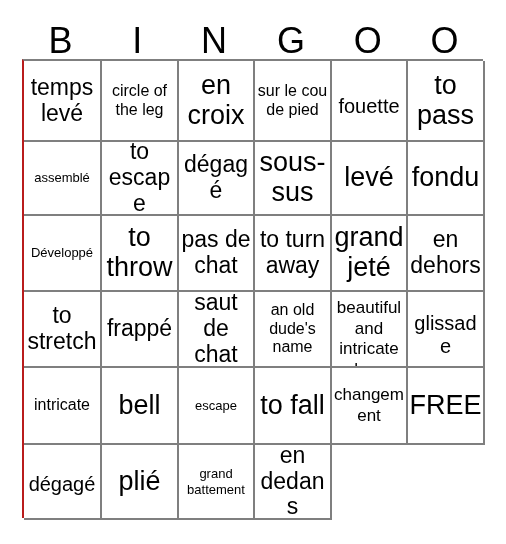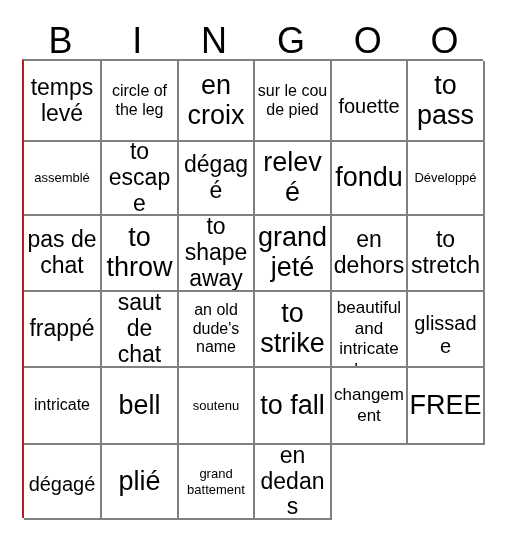--- a/index.html
+++ b/index.html
@@ -122,72 +122,72 @@
       <div class="cell sz-xs">
         <span>assemblé</span>
       </div>
       <div class="cell sz-lg">
         <span>to escape</span>
       </div>
       <div class="cell sz-lg">
         <span>dégagé</span>
       </div>
       <div class="cell sz-xl">
-        <span>relevé</span>
+        <span>sous-sus</span>
+      </div>
+      <div class="cell sz-xl">
+        <span>levé</span>
       </div>
       <div class="cell sz-xl">
         <span>fondu</span>
       </div>
       <div class="cell sz-xs">
         <span>Développé</span>
       </div>
+      <div class="cell sz-xl">
+        <span>to throw</span>
+      </div>
       <div class="cell sz-lg">
         <span>pas de chat</span>
       </div>
-      <div class="cell sz-xl">
-        <span>to throw</span>
-      </div>
-      <div class="cell sz-lg">
-        <span>to shape away</span>
+      <div class="cell sz-lg">
+        <span>to turn away</span>
       </div>
       <div class="cell sz-xl">
         <span>grand jeté</span>
       </div>
       <div class="cell sz-lg">
         <span>en dehors</span>
       </div>
       <div class="cell sz-lg">
         <span>to stretch</span>
       </div>
       <div class="cell sz-lg">
         <span>frappé</span>
       </div>
       <div class="cell sz-lg">
         <span>saut de chat</span>
       </div>
       <div class="cell sz-sm">
         <span>an old dude's name</span>
-      </div>
-      <div class="cell sz-xl">
-        <span>to strike</span>
       </div>
       <div class="cell sz-xxs">
         <span>a beautiful and intricate shape</span>
       </div>
       <div class="cell sz-md">
         <span>glissade</span>
       </div>
       <div class="cell sz-sm">
         <span>intricate</span>
       </div>
       <div class="cell sz-xl">
         <span>bell</span>
       </div>
       <div class="cell sz-xs">
-        <span>soutenu</span>
+        <span>escape</span>
       </div>
       <div class="cell sz-xl">
         <span>to fall</span>
       </div>
       <div class="cell sz-xxs">
         <span>changement</span>
       </div>
       <div class="cell sz-xl">
         <span>FREE</span>
       </div>

